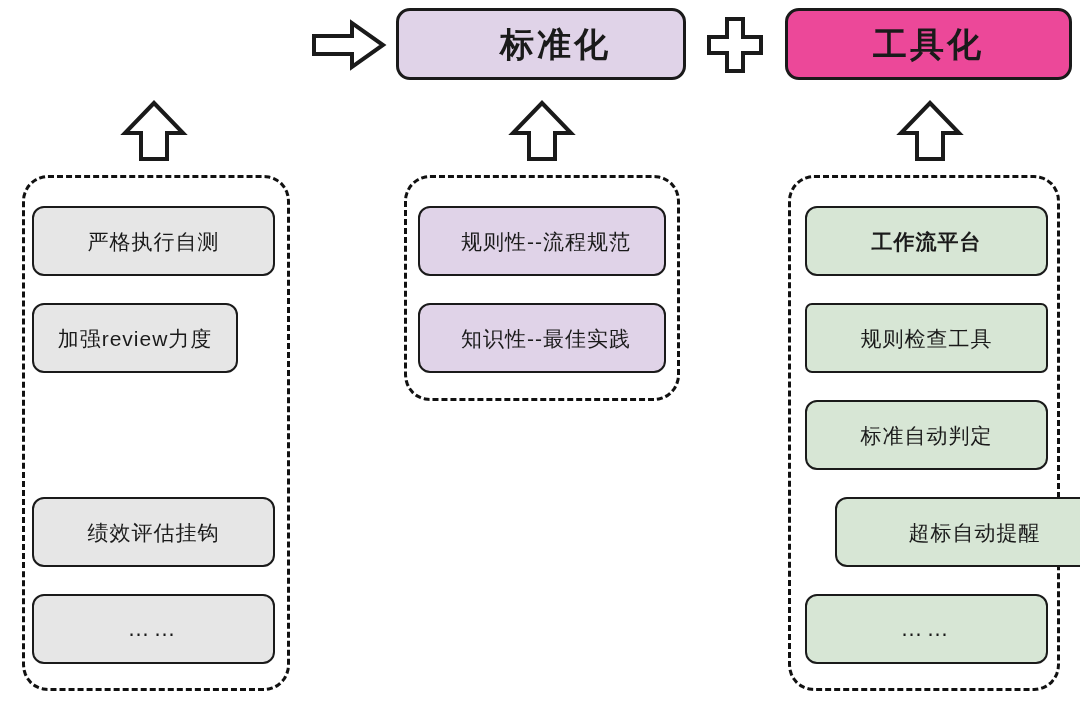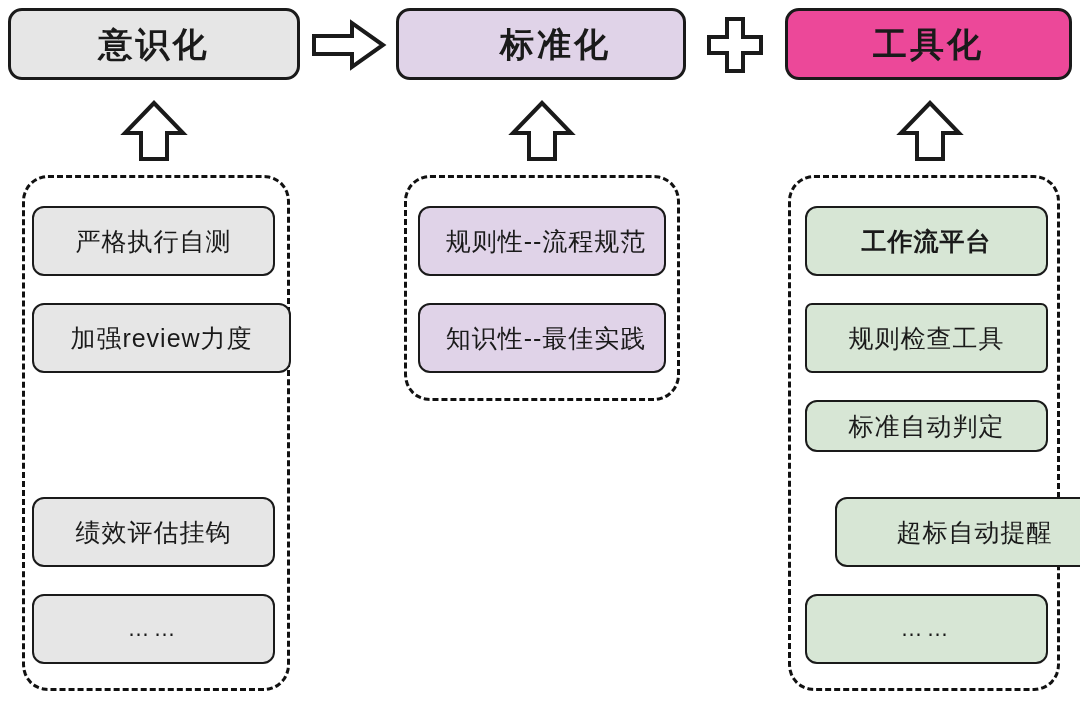--- a/index.html
+++ b/index.html
@@ -58,21 +58,21 @@
 
   
   .item-box {
     position: absolute;
     box-sizing: border-box;
     border: 2.5px solid #1a1a1a;
     border-radius: 12px;
     display: flex;
     align-items: center;
     justify-content: center;
-    font-size: 25px;
+    font-size: 21px;
     letter-spacing: 1px;
     line-height: 1;
     white-space: nowrap;
   }
   .item-box.gray   { background: #e6e6e6; }
   .item-box.purple { background: #e0d3e8; padding-left: 8px; }
   .item-box.green  { background: #d7e6d5; }
 
   .item-box.ellipsis {
     font-size: 22px;
@@ -81,23 +81,20 @@
 
   .up-arrow-svg, .right-arrow-svg, .plus-svg {
     overflow: visible;
   }
 </style>
 </head>
 <body>
 
 <div class="canvas">
 
-  <div class="header-box gray" style="left:8px; top:8px; width:292px; height:72px;">
-    <span>意识化</span>
-  </div>
 
   <div class="connector" style="left:312px; top:20px; width:74px; height:50px;">
     <svg class="right-arrow-svg" width="74" height="50" viewBox="0 0 74 50">
       <path d="M 2 16 L 40 16 L 40 3 L 71 25 L 40 47 L 40 34 L 2 34 Z" fill="#ffffff" stroke="#1a1a1a" stroke-width="4" stroke-linejoin="miter"></path>
     </svg>
   </div>
 
   <div class="header-box purple" style="left:396px; top:8px; width:290px; height:72px;padding-left:29px;">
     <span>标准化</span>
   </div>
@@ -132,21 +129,21 @@
 
   <div class="group-box" style="left:22px; top:175px; width:268px; height:516px;"></div>
 
   <div class="group-box" style="left:404px; top:175px; width:276px; height:226px;"></div>
 
   <div class="group-box" style="left:788px; top:175px; width:272px; height:516px;"></div>
 
   <div class="item-box gray" style="left:32px; top:206px; width:243px; height:70px;">
     <span>严格执行自测</span>
   </div>
-  <div class="item-box gray" style="left:32px; top:303px; width:259px; height:70px;">
+  <div class="item-box gray" style="left:32px; top:303px; width:206px; height:70px;">
     <span>加强review力度</span>
   </div>
   <div class="item-box gray" style="left:32px; top:497px; width:243px; height:70px;">
     <span>绩效评估挂钩</span>
   </div>
   <div class="item-box gray ellipsis" style="left:32px; top:594px; width:243px; height:70px;">
     <span>……</span>
   </div>
 
   <div class="item-box purple" style="left:418px; top:206px; width:248px; height:70px;">
@@ -155,21 +152,21 @@
   <div class="item-box purple" style="left:418px; top:303px; width:248px; height:70px;">
     <span>知识性--最佳实践</span>
   </div>
 
   <div class="item-box green" style="left:805px; top:206px; width:243px; height:70px;font-weight:bold;">
     <span>工作流平台</span>
   </div>
   <div class="item-box green" style="left:805px; top:303px; width:243px; height:70px;border-radius:7px;">
     <span>规则检查工具</span>
   </div>
-  <div class="item-box green" style="left:805px; top:400px; width:243px; height:52px;justify-content:center;">
+  <div class="item-box green" style="left:805px; top:400px; width:243px; height:70px;justify-content:center;">
     <span>标准自动判定</span>
   </div>
   <div class="item-box green" style="left:835px; top:497px; width:279px; height:70px;">
     <span>超标自动提醒</span>
   </div>
   <div class="item-box green ellipsis" style="left:805px; top:594px; width:243px; height:70px;">
     <span>……</span>
   </div>
 
 </div>

